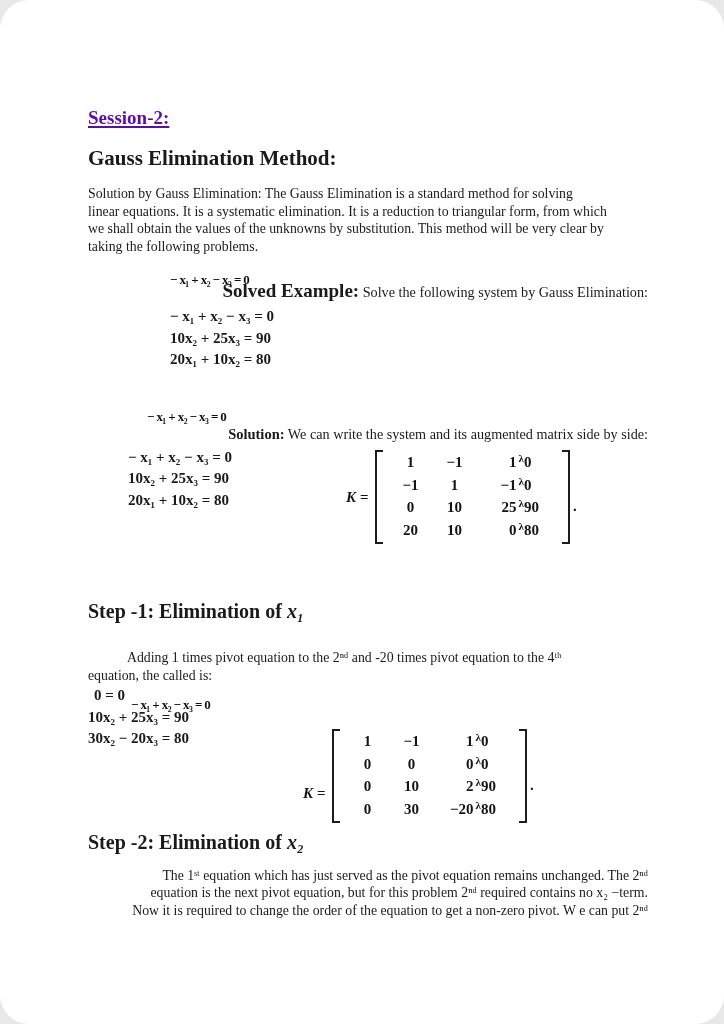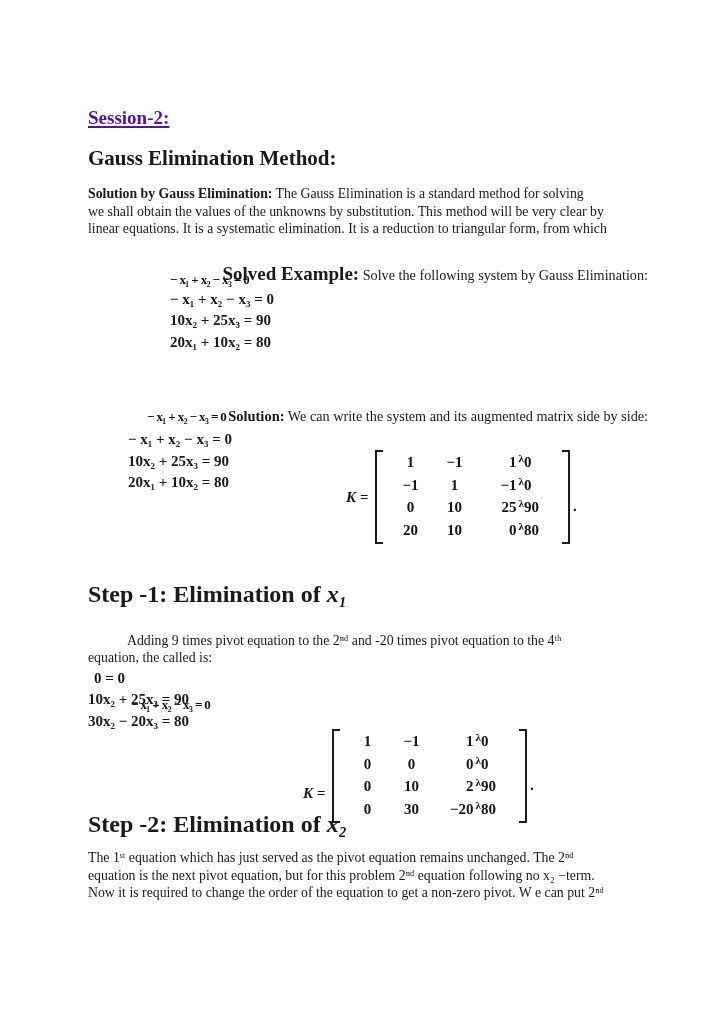--- a/index.html
+++ b/index.html
@@ -6,52 +6,53 @@
   html,body { background:#e8e8e8; }
   .page {
     position:relative;
     width:724px; height:1024px;
     margin:0 auto;
     background:#ffffff;
     color:#1a1a1a;
     font-family:"Liberation Serif","DejaVu Serif",serif;
     padding-left:88px; padding-right:76px;
     overflow:hidden;
+    border-radius:29px;
   }
   .h-session {
     margin-top:106px;
     font-size:19px; line-height:24px; font-weight:bold;
     color:#5c0da9;
     text-decoration:underline;
     text-decoration-thickness:2px;
     text-underline-offset:2px;
     display:inline-block;
   }
   .h-method { margin-top:15px; font-size:21px; line-height:26px; font-weight:bold; }
   .tblock { }
   .tline { font-size:13.8px; line-height:17.5px; white-space:nowrap; }
   .intro { margin-top:14px; }
-  .lead { font-weight:bold;margin-top:28px; }
+  .lead { font-weight:normal;margin-top:28px; }
   .solved-line { margin-top:24px; line-height:24px; white-space:nowrap;text-align:right; }
   .h-inline-big { font-size:19px; font-weight:bold; }
   .prompt { font-size:14.2px; }
   .solution-line { margin-top:53px; line-height:20px; white-space:nowrap;text-align:right; }
   .h-inline { font-size:14.5px; font-weight:bold; }
   .eqs { margin-top:2px; }
   .eqs-1 { margin-left:82px; }
   .eqs-2 { margin-left:40px; margin-top:3px; }
   .eqs-3 { margin-top:1px; }
   .eq { font-size:15px; font-weight:bold; line-height:21.5px; white-space:nowrap; }
   .pl6 { padding-left:6px; }
-  .h-step { margin-top:88px; font-size:24px; line-height:25px; font-weight:bold; }
+  .h-step { margin-top:88px; font-size:20px; line-height:25px; font-weight:bold; }
   .h-step2 { margin-top:80px; }
   .h-var { font-style:italic; }
   .para1 { margin-top:9px; }
   .para-add { margin-top:25px; }
-  .para2 { margin-top:12px; }
+  .para2 { margin-top:12px;text-align:right; }
   .ind35 { padding-left:35px; }
   .ind39 { padding-left:39px; }
 
   
   .overlay {
     position:absolute;
     font-size:13px; font-weight:bold;
     letter-spacing:-0.6px;
     white-space:nowrap;
     color:#111;
@@ -89,22 +90,23 @@
 <body>
 
 <div class="page">
 
   <div><span class="h-session">Session-2:</span></div>
 
   <div class="h-method">Gauss Elimination Method:</div>
 
   <div class="tblock intro">
     <div class="tline"><span class="lead">Solution by Gauss Elimination:</span><span> The Gauss Elimination is a standard method for solving</span></div>
+    <div class="tline">linear equations. It is a systematic elimination. It is a reduction to triangular form, from which</div>
     <div class="tline">we shall obtain the values of the unknowns by substitution. This method will be very clear by</div>
-    <div class="tline">linear equations. It is a systematic elimination. It is a reduction to triangular form, from which</div>
+    <div class="tline">taking the following problems.</div>
   </div>
 
   <div class="solved-line">
     <span class="h-inline-big">Solved Example:</span><span class="prompt"> Solve the following system by Gauss Elimination:</span>
   </div>
 
   <div class="eqs eqs-1">
     <div class="eq">− x₁ + x₂ − x₃ = 0</div>
     <div class="eq">10x₂ + 25x₃ = 90</div>
     <div class="eq">20x₁ + 10x₂ = 80</div>
@@ -117,35 +119,35 @@
   <div class="eqs eqs-2">
     <div class="eq">− x₁ + x₂ − x₃ = 0</div>
     <div class="eq">10x₂ + 25x₃ = 90</div>
     <div class="eq">20x₁ + 10x₂ = 80</div>
   </div>
 
   <div class="h-step"><span>Step -1: Elimination of </span><span class="h-var">x₁</span></div>
 
 
   <div class="tblock para-add">
-    <div class="tline ind39">Adding 9 times pivot equation to the 2ⁿᵈ and -20 times pivot equation to the 4ᵗʰ</div>
+    <div class="tline ind39">Adding 1 times pivot equation to the 2ⁿᵈ and -20 times pivot equation to the 4ᵗʰ</div>
     <div class="tline">equation, the called is:</div>
   </div>
 
   <div class="eqs eqs-3">
     <div class="eq pl6">0 = 0</div>
     <div class="eq">10x₂ + 25x₃ = 90</div>
     <div class="eq">30x₂ − 20x₃ = 80</div>
   </div>
 
   <div class="h-step h-step2"><span>Step -2: Elimination of </span><span class="h-var">x₂</span></div>
 
   <div class="tblock para2">
     <div class="tline">The 1ˢᵗ equation which has just served as the pivot equation remains unchanged. The 2ⁿᵈ</div>
-    <div class="tline">equation is the next pivot equation, but for this problem 2ⁿᵈ equation following no x₂ −term.</div>
+    <div class="tline">equation is the next pivot equation, but for this problem 2ⁿᵈ required contains no x₂ −term.</div>
     <div class="tline">Now it is required to change the order of the equation to get a non-zero pivot. W e can put 2ⁿᵈ</div>
   </div>
 
   <div class="overlay ov1">− x₁ + x₂ − x₃ = 0</div>
   <div class="overlay ov2">− x₁ + x₂ − x₃ = 0</div>
   <div class="overlay ov3">− x₁ + x₂ − x₃ = 0</div>
 
   <div class="matrix m1">
     <span class="mk"><i>K</i><span>=</span></span>
     <div class="brk brk-l"></div>

